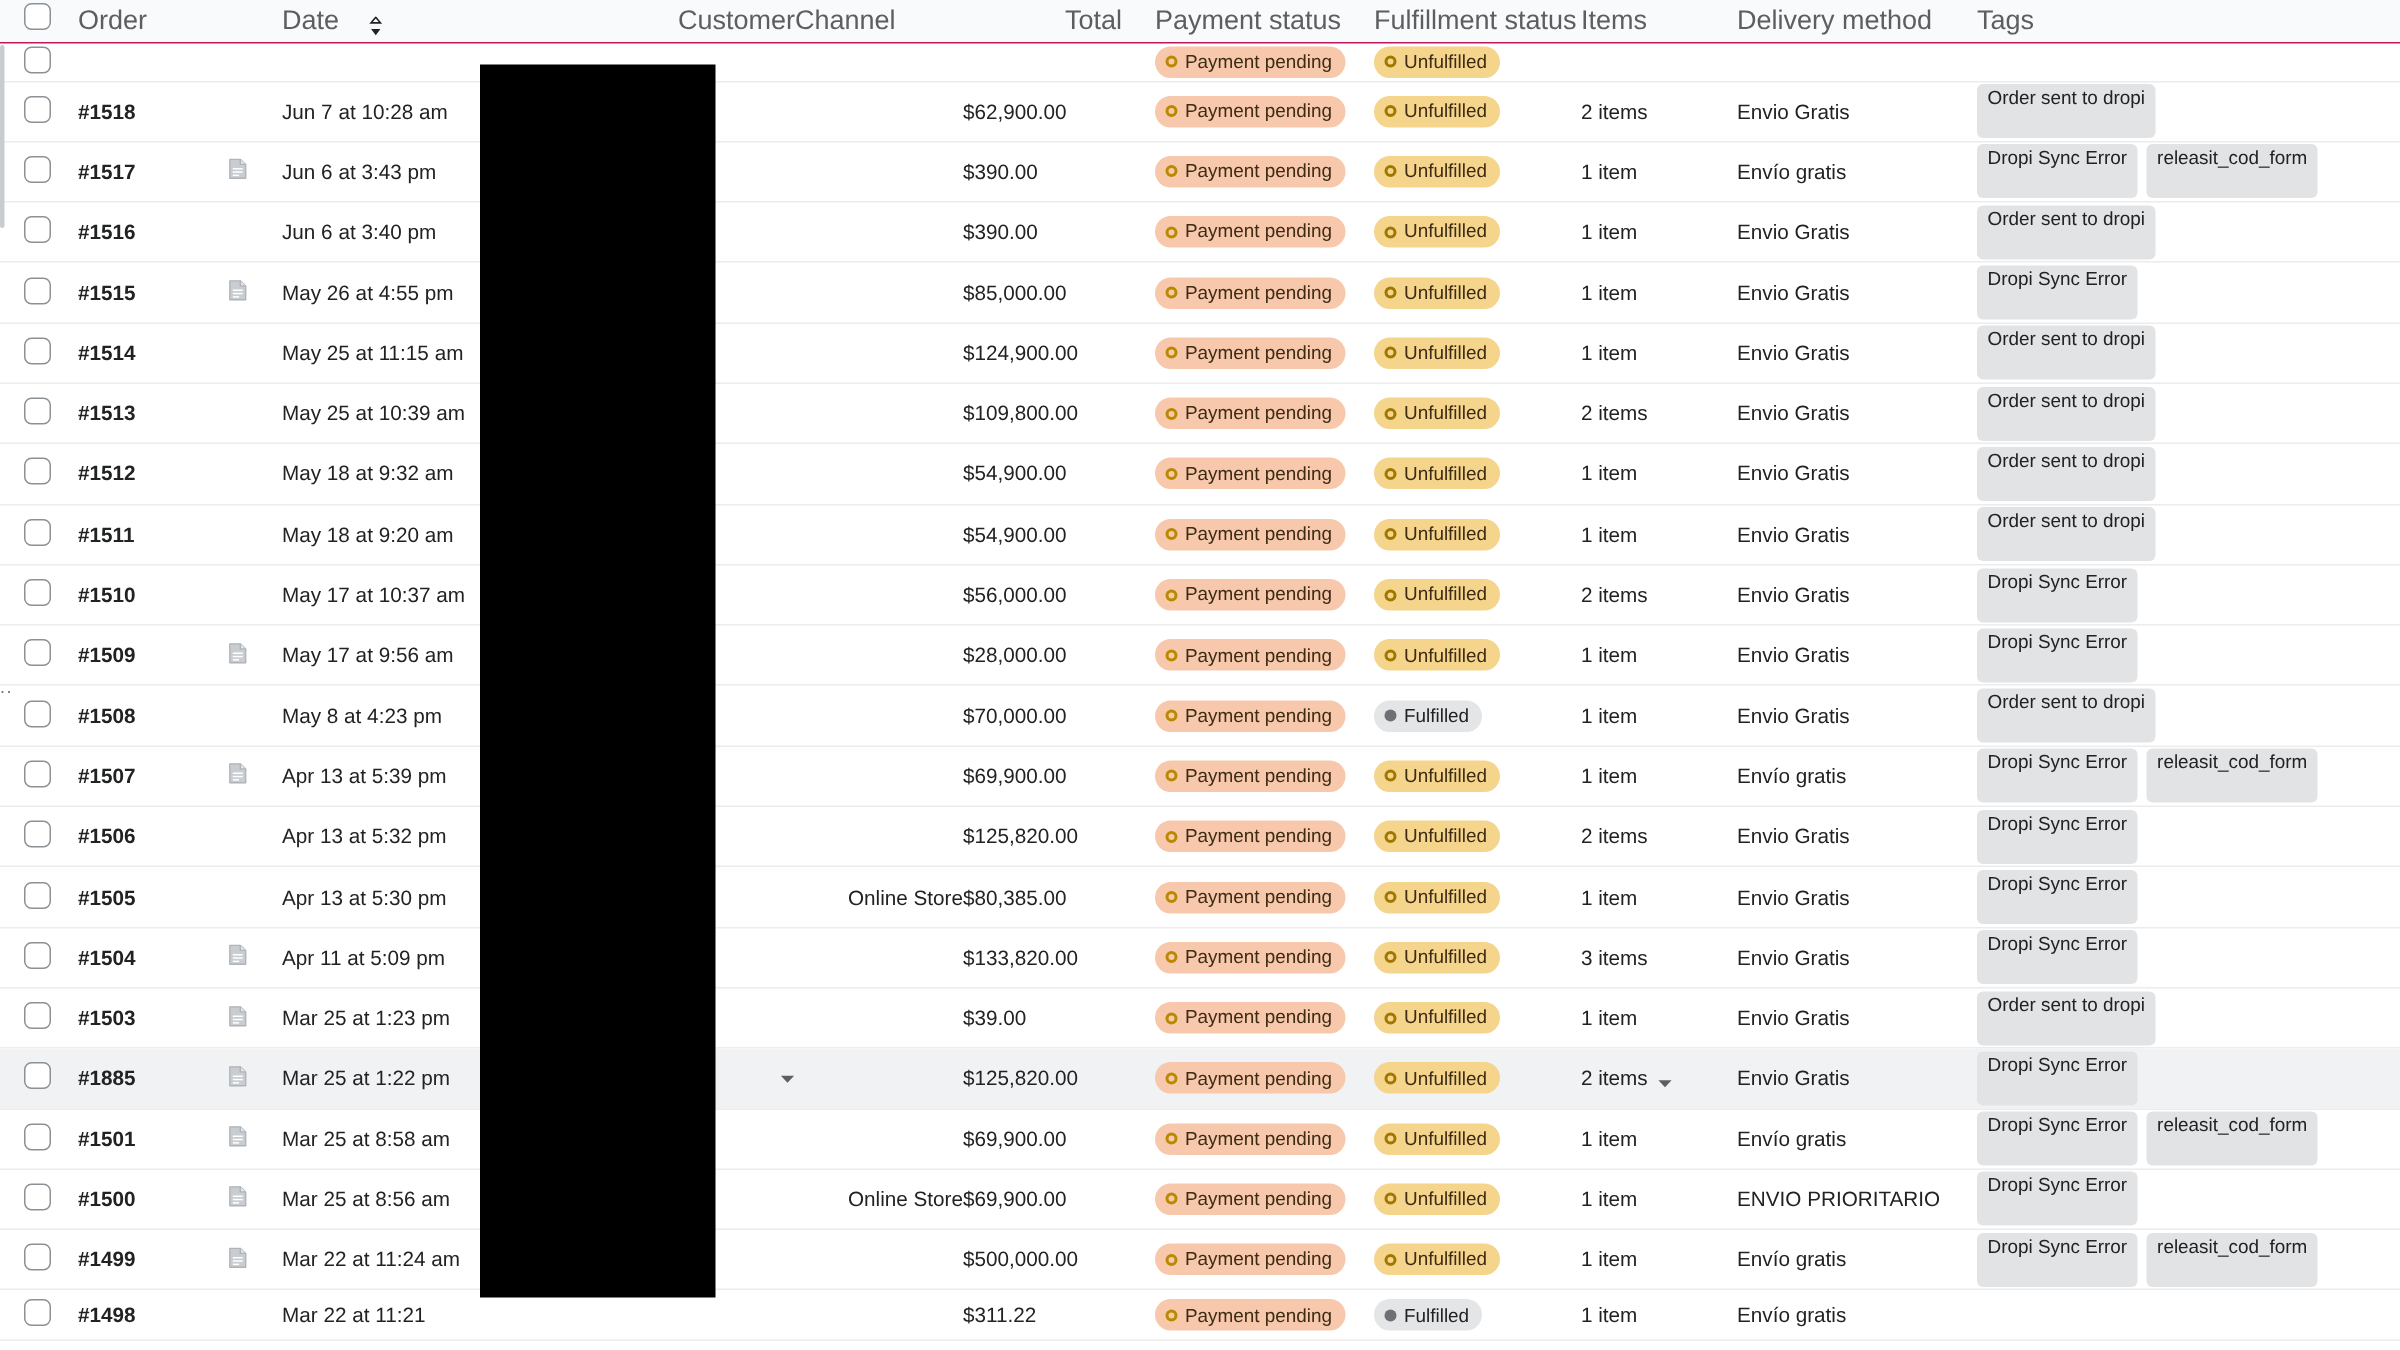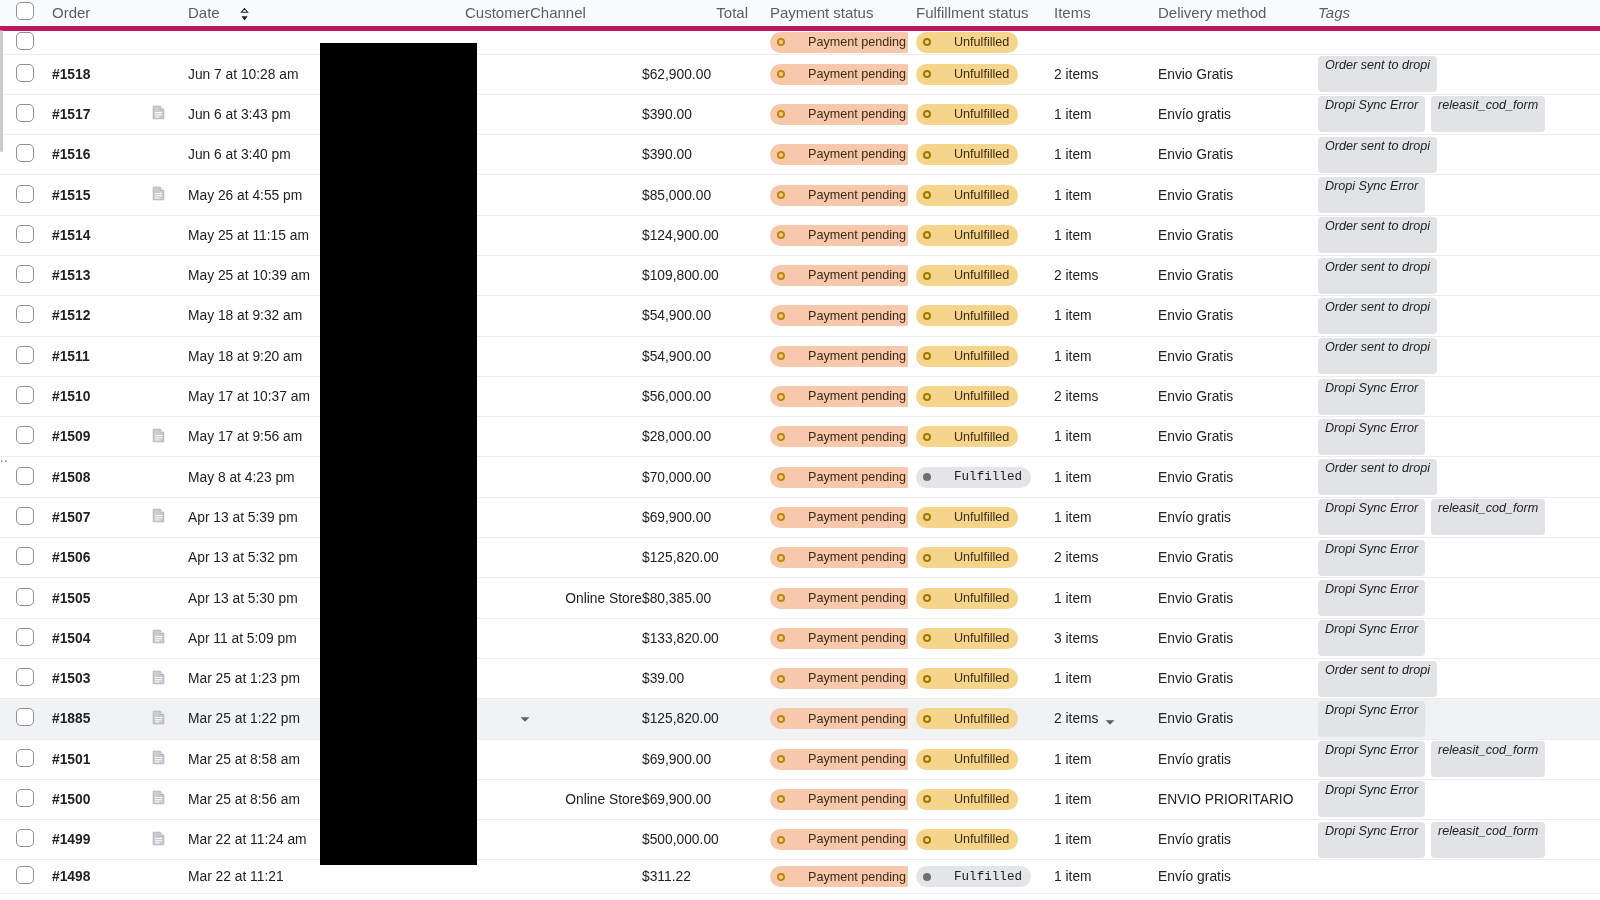--- a/index.html
+++ b/index.html
@@ -10,42 +10,42 @@
     overflow: hidden;
   }
   .app { position: relative; width: 1600px; height: 900px; background:#fff; }
 
   
   .orders-table { width: 1600px; border-collapse: collapse; table-layout: fixed; }
 
   .thead-row { height: 28px; background: #f9fafb; }
   .thead-row th {
     font-weight: 400;
-    font-size: 15px;
+    font-size: 18px;
     color: #5c5f62;
     text-align: left;
     padding: 0 0 0 0;
     vertical-align: middle;
-    border-bottom: 5px solid #be185d;
+    border-bottom: 1px solid #be185d;
     white-space: nowrap;
   }
 
   
   .c-check { width: 44px;  padding-left: 16px !important; }
   .c-order { width: 108px; }
   .c-note  { width: 28px;  }
   .c-date  { width: 172px; }
   .c-cust  { width: 178px; }
   .c-chan  { width: 112px; }
   .c-total { width: 120px; }
   .c-pay   { width: 146px; }
   .c-ful   { width: 136px; }
   .c-items { width: 104px; }
   .c-deliv { width: 160px; }
-  .c-tags  { width: auto; font-style: italic;  }
+  .c-tags  { width: auto;  }
 
   .th-order { padding-left: 8px !important; }
   .th-date  { padding-left: 8px !important; }
   .th-cust  { text-align: right !important; padding-right: 0 !important; }
   .th-chan  { text-align: left; padding-right: 0 !important; }
   .th-total { text-align: right !important; padding-right: 14px !important; }
   .th-pay   { padding-left: 8px !important; }
   .th-ful   { padding-left: 8px !important; }
   .th-items { padding-left: 10px !important; }
   .th-deliv { padding-left: 10px !important; }
@@ -83,35 +83,35 @@
     border: 1.6px solid #8c9196;
     border-radius: 5px;
     background: #fff;
     display: inline-block;
   }
 
   
   .badge {
     display: inline-flex;
     align-items: center;
-    gap: 23px;
+    gap: 5px;
     height: 21px;
     padding: 0 9px 0 7px;
     border-radius: 11px;
     font-size: 12.6px;
     line-height: 1;
     color: #3e3e3e;
     white-space: nowrap;
   }
   .badge .dot { width:8px; height:8px; border-radius:50%; flex:0 0 auto; }
   .badge-pending { background: #f7c8ab; color:#3d2b14; }
   .badge-pending .dot { border: 2.2px solid #b98900; background: transparent; box-sizing:border-box; }
   .badge-unfulfilled { background: #f5d48c; color:#3d2b14; }
   .badge-unfulfilled .dot { border: 2.2px solid #a07800; background: transparent; box-sizing:border-box; }
-  .badge-fulfilled { background: #e4e5e7; color:#202223;font-family:Liberation Mono, monospace; }
+  .badge-fulfilled { background: #e4e5e7; color:#202223; }
   .badge-fulfilled .dot { background: #6d7175; }
 
   
   .tag {
     display:inline-block;
     background: #e1e3e5;
     color:#202223;
     font-size: 12.6px;
     line-height: 19px;
     height: 36px;

